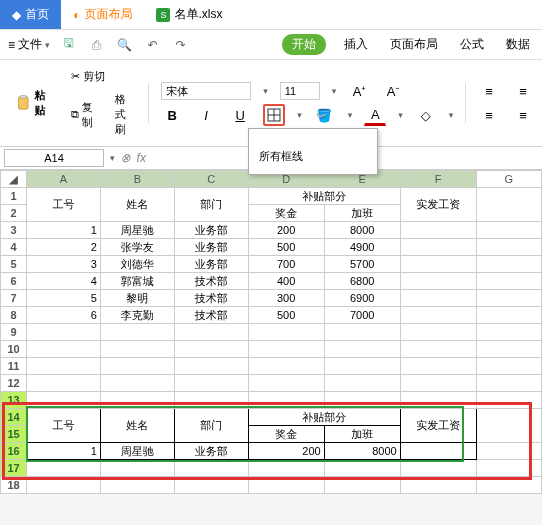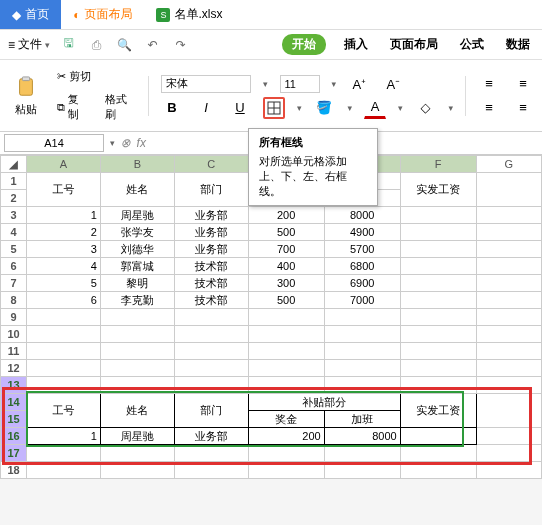--- a/index.html
+++ b/index.html
@@ -6,55 +6,55 @@
 body { font-family: "Microsoft YaHei", sans-serif; font-size: 12px; background: #f5f5f5; width: 542px; height: 525px; overflow: hidden; }
 .tabs { display: flex; background: #fff; height: 30px; border-bottom: 1px solid #ddd; }
 .tab { display: flex; align-items: center; padding: 0 12px; font-size: 12px; gap: 4px; }
 .tab.active { background: #3b7ddd; color: #fff; }
 .menubar { display: flex; align-items: center; padding: 4px 8px; gap: 10px; background: #fff; border-bottom: 1px solid #e0e0e0; }
 .menu-icon { width: 18px; height: 18px; display: inline-flex; align-items: center; justify-content: center; }
 .file-btn { display: flex; align-items: center; gap: 3px; font-size: 12px; }
 .save-icon { color: #4a7; }
 .undo-icon, .redo-icon { color: #666; }
 .ribbon-tabs { display: flex; margin-left: auto; gap: 14px; font-size: 12px; }
-.ribbon-tab { padding: 2px 4px; font-weight: bold; }
+.ribbon-tab { padding: 2px 4px; }
 .ribbon-tab.active { background: #5fb336; color: #fff; border-radius: 10px; padding: 2px 10px; }
 .ribbon { display: flex; align-items: center; background: #fff; padding: 6px 8px; gap: 8px; border-bottom: 1px solid #d0d0d0; }
 .ribbon-group { display: flex; flex-direction: column; gap: 2px; }
 .ribbon-row { display: flex; align-items: center; gap: 12px; }
 .rbtn { display: flex; align-items: center; gap: 3px; padding: 2px 4px; font-size: 11px; border: 1px solid transparent; cursor: pointer; }
-.paste-btn { flex-direction: column; align-items: center; padding: 4px 6px; }
+.paste-btn { flex-direction: row; align-items: center; padding: 4px 6px; font-weight: bold; }
 .clipboard-icon { width: 22px; height: 24px; }
 .sep { width: 1px; height: 40px; background: #ddd; margin: 0 4px; }
 .font-select, .size-select { border: 1px solid #ccc; background: #fff; font-size: 11px; padding: 2px 4px; }
 .font-select { width: 90px; }
 .size-select { width: 40px; }
 .icon-btn { width: 22px; height: 22px; display: inline-flex; align-items: center; justify-content: center; font-size: 13px; border: 1px solid transparent; cursor: pointer; }
 .icon-btn.active { border: 2px solid #e74c3c; border-radius: 2px; }
 .namebox-row { display: flex; align-items: center; background: #fff; border-bottom: 1px solid #ccc; padding: 2px 4px; gap: 6px; }
 .namebox { width: 100px; border: 1px solid #bbb; padding: 2px 6px; font-size: 11px; text-align: center; background: #fff; }
 .fx { color: #888; font-style: italic; font-size: 12px; }
 .tooltip { position: absolute; left: 248px; top: 128px; background: #fff; border: 1px solid #aaa; padding: 6px 10px; font-size: 11px; box-shadow: 2px 2px 4px rgba(0,0,0,0.2); z-index: 100; width: 130px; }
-.tooltip-title { font-weight: bold; margin-bottom: 4px; }
+.tooltip-title { font-weight: normal; margin-bottom: 4px; margin-top: 14px; }
 .grid-wrap { position: relative; background: #fff; }
 table.grid { border-collapse: collapse; width: 100%; }
 table.grid td, table.grid th { border: 1px solid #ccc; font-size: 11px; height: 17px; padding: 0 3px; background: #fff; }
 .col-hdr { background: #e8e8e8; text-align: center; font-weight: normal; color: #555; }
 .row-hdr { background: #e8e8e8; text-align: center; width: 24px; color: #555; }
 .hdr-cell { font-weight: normal; text-align: center; }
 .data-r { text-align: right; }
 .data-c { text-align: center; }
 .col-a, .col-b, .col-c { width: 68px; }
 .col-d, .col-e { width: 70px; }
 .col-f { width: 70px; }
 .col-g { width: 60px; }
 .red-box { position: absolute; border: 3px solid #e03030; pointer-events: none; }
 .green-box { position: absolute; border: 2px solid #2d9a3a; pointer-events: none; }
 .bordered td { border: 1px solid #000 !important; }
-.row-hdr.sel { background: #c4b5fd; color: #2d6a2d; }
+.row-hdr.sel { background: #bef264; color: #2d6a2d; }
 .col-hdr.sel { background: #c5d9b8; }
 .caret { font-size: 9px; color: #666; }
 </style>
 </head>
 <body>
 
 <div class="tabs">
   <div class="tab active">
     <span>◆</span>
     <span>首页</span>
@@ -157,21 +157,20 @@
 
 <div class="namebox-row">
   <input class="namebox" value="A14" style="">
   <span class="caret">▾</span>
   <span class="fx">⊗</span>
   <span class="fx">fx</span>
 </div>
 
 <div class="tooltip">
   <div class="tooltip-title">所有框线</div>
-  <div>对所选单元格添加上、下、左、右框线。</div>
 </div>
 
 <div class="grid-wrap">
 <table class="grid">
   <tbody>
         <tr>
     <th class="row-hdr">◢</th>
     <th class="col-hdr col-a sel">A</th>
     <th class="col-hdr col-b sel">B</th>
     <th class="col-hdr col-c sel">C</th>

